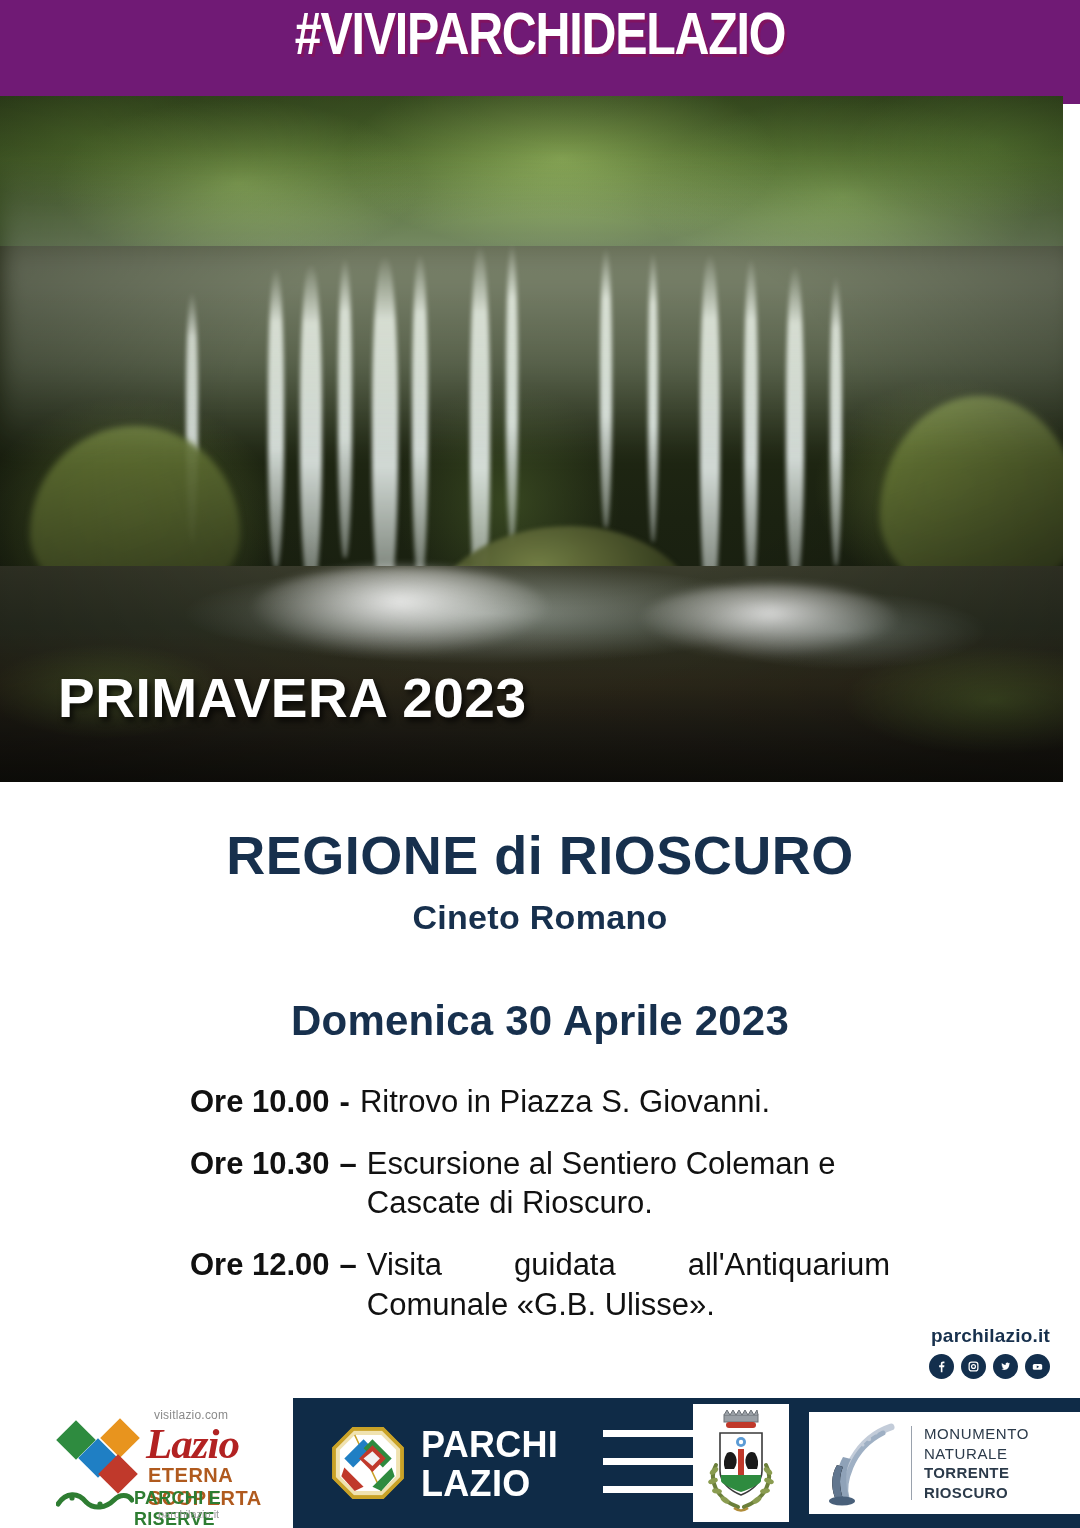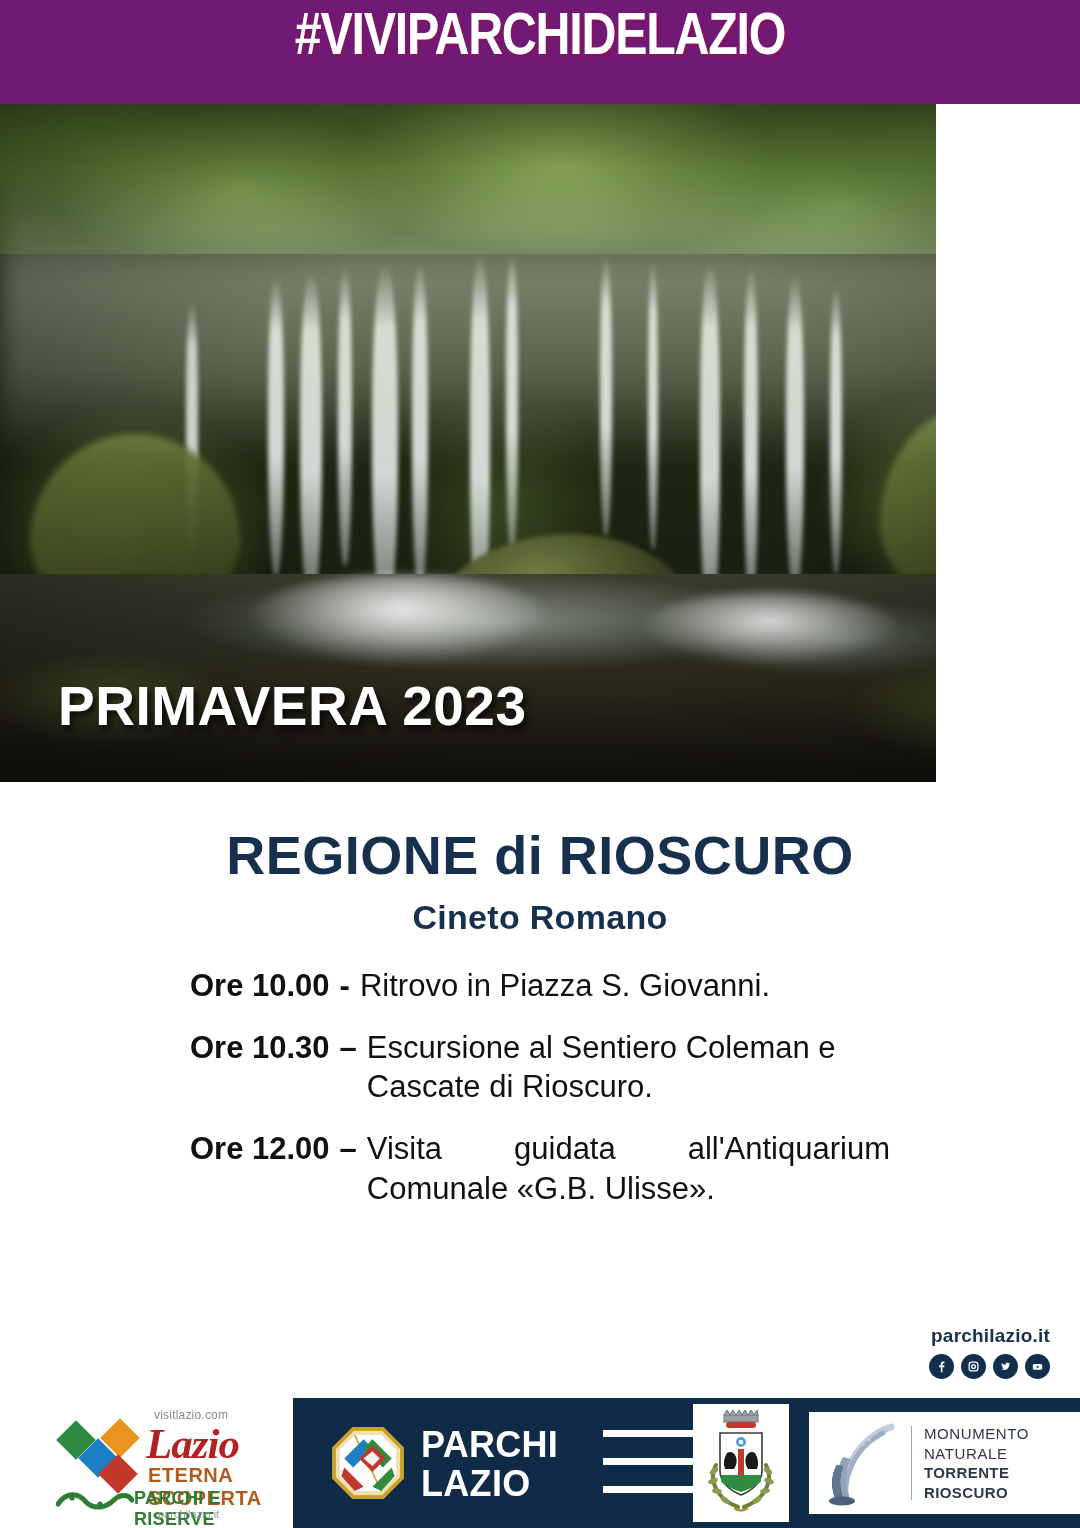--- a/index.html
+++ b/index.html
@@ -39,25 +39,24 @@
     transform: scaleX(0.82);
     transform-origin: center;
     white-space: nowrap;
     text-shadow: 3px 3px 0 rgba(150,12,70,0.45);
   }
 
   
   .photo {
     position: absolute;
     left: 0; top: 96px;
-    width: 936px;
+    width: 1063px;
     height: 686px;
     overflow: hidden;
     background: #12180c;
-    margin-top: 8px;
   }
   .ph-layer { position: absolute; }
 
   
   .ph-canopy {
     left: 0; top: 0; width: 1080px; height: 250px;
     background:
       radial-gradient(ellipse 260px 120px at 22% 35%, rgba(150,190,90,0.75), transparent 70%),
       radial-gradient(ellipse 300px 130px at 52% 25%, rgba(168,205,105,0.80), transparent 72%),
       radial-gradient(ellipse 280px 140px at 78% 40%, rgba(135,178,80,0.72), transparent 70%),
@@ -161,21 +160,21 @@
     text-align: center;
     color: #17304d;
     font-family: "Liberation Sans", sans-serif;
     font-weight: bold;
     font-size: 42px;
     letter-spacing: 0.2px;
     margin-top: 60px;
   }
 
   .program {
-    margin: 29px auto 0 auto;
+    margin: 37px auto 0 auto;
     width: 700px;
   }
   .program-row {
     display: flex;
     align-items: flex-start;
     margin-bottom: 22px;
     color: #111111;
     font-family: "Liberation Sans", sans-serif;
     font-size: 31px;
     line-height: 1.28;
@@ -350,20 +349,21 @@
     <div class="ph-layer splash" style="left:640px; top:488px; width:260px; height:74px;"></div>
     <div class="ph-layer ph-mist"></div>
     <div class="ph-layer ph-vignette"></div>
 
     <div class="primavera">PRIMAVERA 2023</div>
   </div>
 
   <div class="content">
     <div class="title">REGIONE di RIOSCURO</div>
     <div class="subtitle">Cineto Romano</div>
+    <div class="date">Domenica 30 Aprile 2023</div>
 
     <div class="program">
       <div class="program-row">
         <span class="prow-time">Ore 10.00</span>
         <span class="prow-time">-</span>
         <span class="prow-desc nojust">Ritrovo in Piazza  S. Giovanni.</span>
       </div>
       <div class="program-row">
         <span class="prow-time">Ore 10.30</span>
         <span class="prow-time">–</span>

